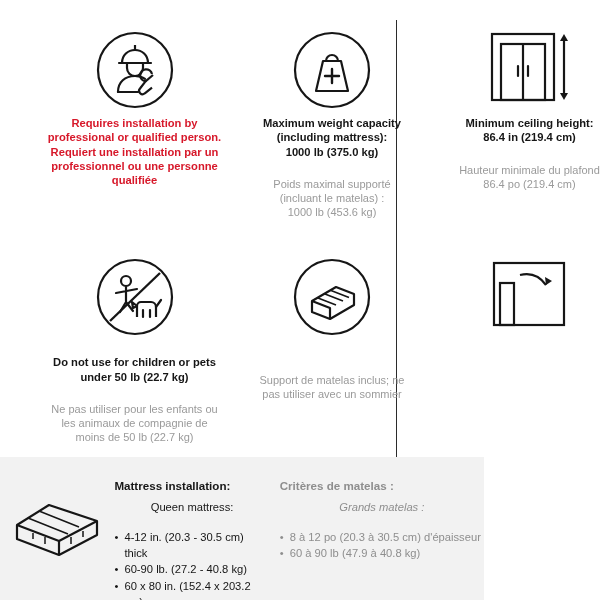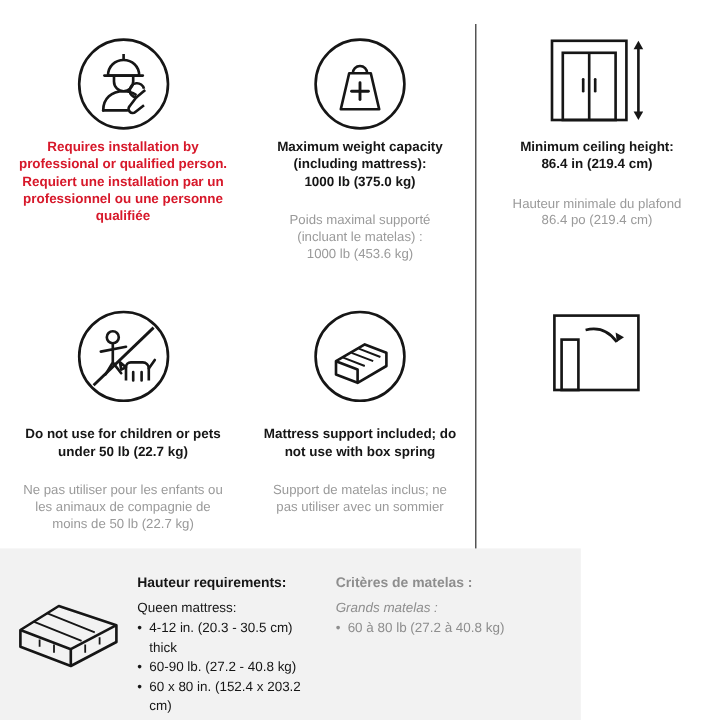--- a/index.html
+++ b/index.html
@@ -12,20 +12,21 @@
     background: #ffffff;
     font-family: "Liberation Sans", sans-serif;
     color: #1a1a1a;
     overflow: hidden;
   }
   .sheet {
     position: relative;
     width: 484px;
     height: 600px;
     box-sizing: border-box;
+    padding-left: 32px;
   }
 
   
   .grid {
     position: relative;
     display: grid;
     grid-template-columns: 205px 190px 205px;
     padding: 18px 0 0 0;
     box-sizing: border-box;
   }
@@ -108,22 +109,23 @@
     font-size: 11.6px;
     font-weight: bold;
     margin-bottom: 9px;
     color: #161616;
   }
   .col-fr .col-title {
     color: #8e8e8e;
   }
   .col-sub {
     font-size: 11.2px;
-    margin-bottom: 3px;
+    margin-bottom: 16px;
     color: #161616;
+    text-align: center;
   }
   .col-fr .col-sub {
     color: #8e8e8e;
     font-style: italic;
   }
   ul.bul {
     list-style: none;
     margin: 0;
     padding: 0;
   }
@@ -249,21 +251,20 @@
     <div class="cell">
       <div class="icon-wrap">
         <svg width="80" height="80" viewBox="0 0 80 80">
           <circle cx="40" cy="40" r="37" fill="none" stroke="#161616" stroke-width="2.2"></circle>
           <path d="M20 44 L44 30 L62 37 L62 48 L38 62 L20 55 Z" fill="none" stroke="#161616" stroke-width="2.2" stroke-linejoin="round"></path>
           <path d="M20 44 L38 51 L38 62" fill="none" stroke="#161616" stroke-width="2.2" stroke-linejoin="round"></path>
           <path d="M26 41 L44 48 M33 37 L51 44 M39 33.5 L57 40.5" fill="none" stroke="#161616" stroke-width="1.6"></path>
         </svg>
       </div>
       <div class="txt">
-        <div class="en">Mattress support included; do not use with box spring</div>
         <div class="fr">Support de matelas inclus; ne pas utiliser avec un sommier</div>
       </div>
     </div>
 
     <div class="cell">
       <div class="icon-wrap">
         <svg width="96" height="88" viewBox="0 0 96 88">
           <rect x="12" y="10" width="70" height="62" fill="none" stroke="#161616" stroke-width="2.2"></rect>
           <rect x="18" y="30" width="14" height="42" fill="none" stroke="#161616" stroke-width="2.2"></rect>
           <path d="M38 22 q16 -4 26 10" fill="none" stroke="#161616" stroke-width="2.2"></path>
@@ -277,30 +278,31 @@
     <div class="footer-icon">
       <svg width="96" height="70" viewBox="0 0 96 70">
         <path d="M8 36 L40 16 L88 32 L88 46 L50 66 L8 50 Z" fill="none" stroke="#161616" stroke-width="2.2" stroke-linejoin="round"></path>
         <path d="M8 36 L50 52 L50 66" fill="none" stroke="#161616" stroke-width="2.2" stroke-linejoin="round"></path>
         <path d="M50 52 L88 32" fill="none" stroke="#161616" stroke-width="2.2"></path>
         <path d="M19 29 L59 45 M30 22 L70 38 M24 44 L24 50 M36 48 L36 55 M62 48 L62 55 M74 42 L74 48" fill="none" stroke="#161616" stroke-width="1.5"></path>
       </svg>
     </div>
 
     <div class="col-en">
-      <div class="col-title">Hauteur requirements:</div>
+      <div class="col-title">Mattress installation:</div>
       <div class="col-sub">Queen mattress:</div>
       <ul class="bul">
         <li>4-12 in. (20.3 - 30.5 cm) thick</li>
         <li>60-90 lb. (27.2 - 40.8 kg)</li>
         <li>60 x 80 in. (152.4 x 203.2 cm)</li>
       </ul>
     </div>
 
     <div class="col-fr">
       <div class="col-title">Critères de matelas :</div>
       <div class="col-sub">Grands matelas :</div>
       <ul class="bul">
-        <li>60 à 80 lb (27.2 à 40.8 kg)</li>
+        <li>8 à 12 po (20.3 à 30.5 cm) d'épaisseur</li>
+        <li>60 à 90 lb (47.9 à 40.8 kg)</li>
       </ul>
     </div>
   </div>
 </div>
 
 </body></html>

